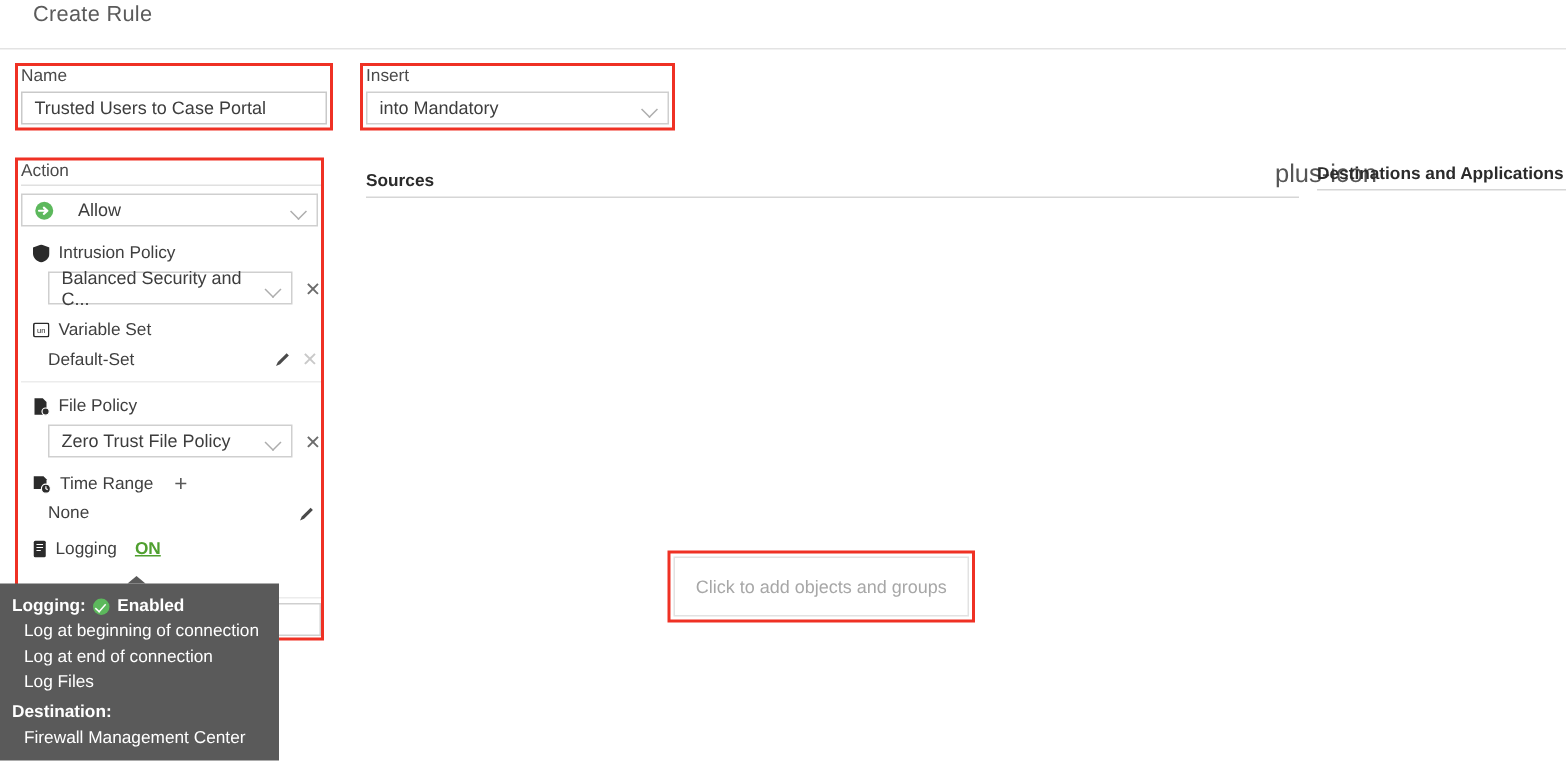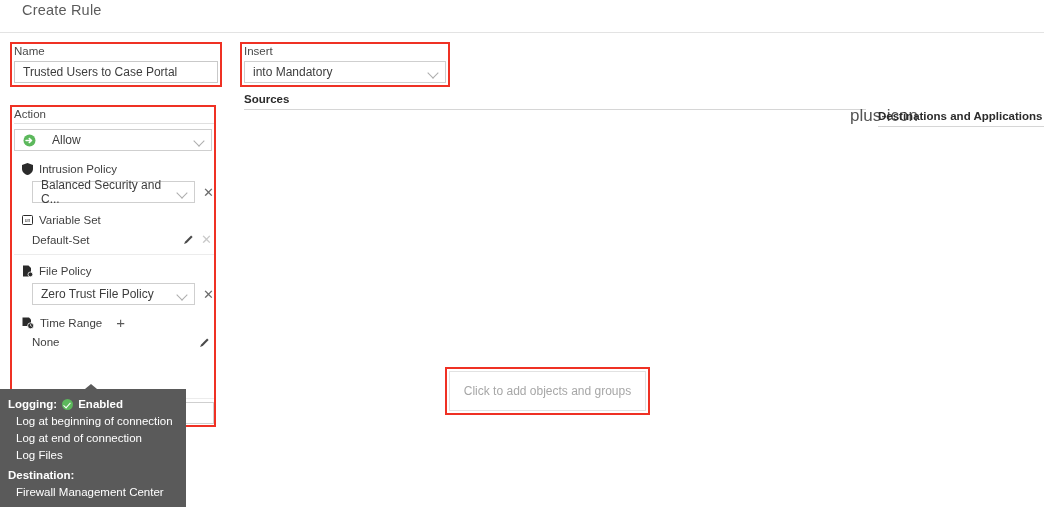--- a/index.html
+++ b/index.html
@@ -96,21 +96,21 @@
   .on-link {
     font-size: 11.5px; color: #4f9f2f; text-decoration: underline;
     font-weight: 600; cursor: pointer;
   }
 
   
   .ap-row { position: relative; }
 
   
   #sources-head {
-    position: absolute; left: 244px; top: 93px; width: 622px;
+    position: absolute; left: 244px; top: 115px; width: 622px;
   }
   .col-head-text {
     font-size: 11.5px; font-weight: bold; color: #2b2b2b;
   }
   .col-underline { height: 1px; background: #d6d6d6; margin-top: 4px; }
 
   #sources-plus {
     position: absolute; left: 850px; top: 107px;
     font-size: 17px; color: #555; line-height: 1; cursor: pointer;
   }
@@ -294,20 +294,32 @@
         <span class="sub-value">None</span>
         <span style="flex:1"></span>
         <span class="icon pencil" style="margin-right:2px;">
           <svg width="11" height="11" viewBox="0 0 11 11">
               <path d="M1 10 L2.2 7.4 L8.1 1.5 L9.6 3 L3.7 8.9 Z" fill="#4a4a4a"></path>
             </svg>
         </span>
       </div>
     </div>
 
+    <div class="ap-row" style="margin-top:9px;">
+      <div class="row-label" style="padding-left:8px;">
+        <span class="icon">
+          <svg width="9" height="12" viewBox="0 0 9 12">
+            <rect x="0.5" y="0.5" width="8" height="11" rx="1" fill="#2b2b2b"></rect>
+            <path d="M2.3 3 H6.7 M2.3 5 H6.7 M2.3 7 H5.2" stroke="#fff" stroke-width="0.8"></path>
+          </svg>
+        </span>
+        <span>Logging</span>
+        <span class="on-link" style="margin-left:6px;">ON</span>
+      </div>
+    </div>
   </div>
 
   <div id="behind-divider"></div>
   <div id="behind-field"></div>
 
   <div class="redbox" style="left:10px; top:105px; width:206px; height:322px;"></div>
 
   <div id="sources-head">
     <div class="col-head-text">Sources</div>
     <div class="col-underline"></div>

